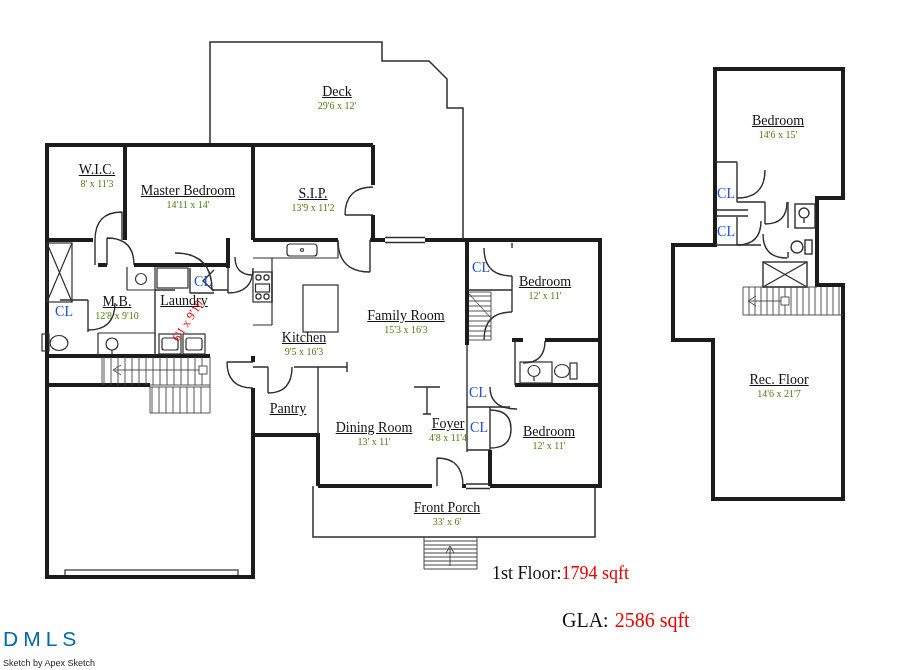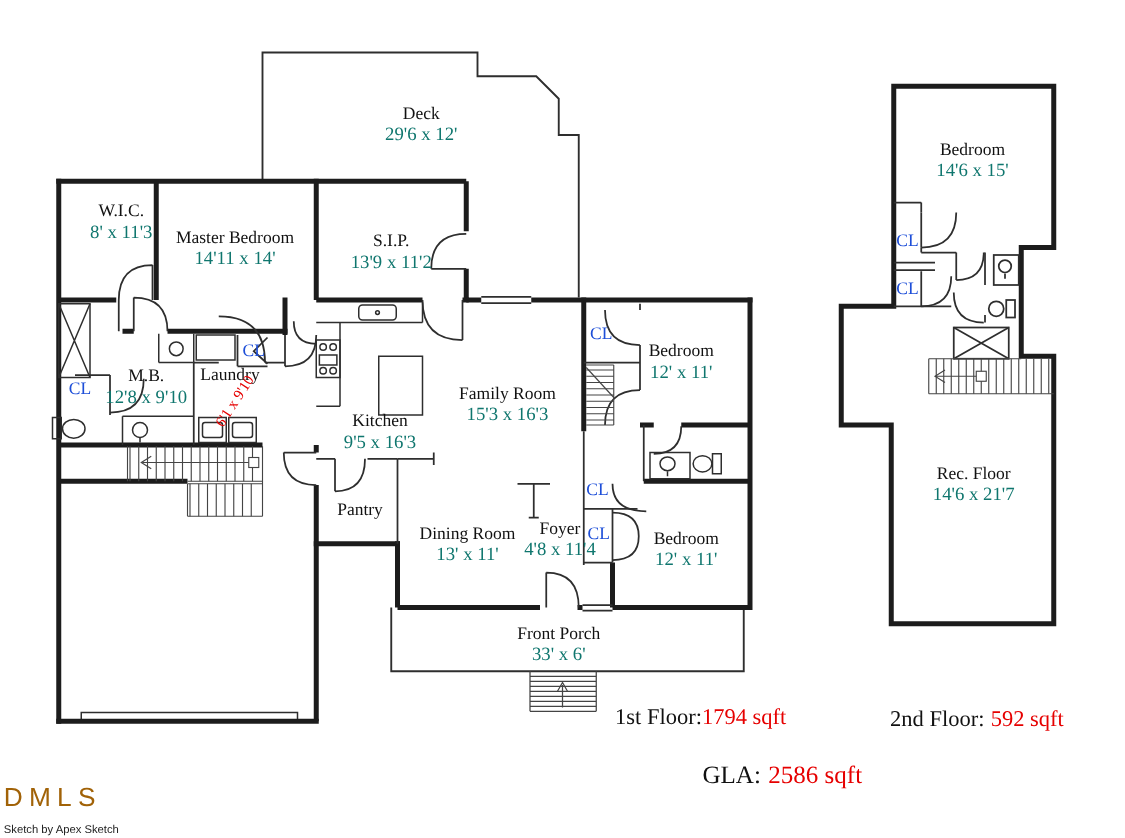--- a/index.html
+++ b/index.html
@@ -1,33 +1,33 @@
 <!DOCTYPE html>
 <html><head>
 <meta charset="utf-8">
 <style>
   html,body{margin:0;padding:0;background:#fff;}
   #canvas{position:relative;width:900px;height:670px;background:#fff;overflow:hidden;
           font-family:"Liberation Serif",serif;}
   #plan-svg{position:absolute;left:0;top:0;}
   .room-label{position:absolute;transform:translateX(-50%);text-align:center;
               line-height:1.12;white-space:nowrap;color:#111;}
-  .room-name{font-size:14px;}
-  .room-dims{font-size:15px;color:#0f766e;}
+  .room-name{font-size:14px;text-decoration:underline;}
+  .room-dims{font-size:10px;color:#4d7c0f;}
   .cl-label{position:absolute;transform:translateX(-50%);font-size:14px;color:#1d4ed8;
             white-space:nowrap;}
   .rotated-dims{position:absolute;left:188px;top:321px;font-size:12px;color:#e60000;
                 transform:translate(-50%,-50%) rotate(-57deg);white-space:nowrap;}
   .summary-line{position:absolute;font-size:18px;color:#111;white-space:nowrap;}
   .summary-line .red{color:#e60000;}
   #summary-floor2 .red{margin-left:5px;}
   #summary-gla{font-size:20px;text-align:right;}
   #summary-gla .red{margin-left:6px;}
   #logo{position:absolute;left:3px;top:627px;font-family:"Liberation Sans",sans-serif;
-        font-size:21px;font-weight:300;letter-spacing:5px;color:#a16207;}
+        font-size:21px;font-weight:300;letter-spacing:5px;color:#0369a1;}
   #credit{position:absolute;left:3px;top:658px;font-family:"Liberation Sans",sans-serif;
           font-size:9px;color:#222;}
 </style>
 </head>
 <body>
 
 <div id="canvas">
 
 <svg id="plan-svg" width="900" height="670" viewBox="0 0 900 670">
 
@@ -273,23 +273,20 @@
   <div class="cl-label" style="left:203px;top:274px">CL</div>
   <div class="cl-label" style="left:481px;top:260px">CL</div>
   <div class="cl-label" style="left:478px;top:385px">CL</div>
   <div class="cl-label" style="left:479px;top:420px">CL</div>
   <div class="cl-label" style="left:726px;top:186px">CL</div>
   <div class="cl-label" style="left:726px;top:224px">CL</div>
 
   <div class="summary-line" id="summary-floor1" style="left:492px;top:563px">
     <span>1st Floor:</span><span class="red">1794 sqft</span>
   </div>
-  <div class="summary-line" id="summary-floor2" style="left:712px;top:565px">
-    <span>2nd Floor:</span><span class="red">592 sqft</span>
-  </div>
   <div class="summary-line" id="summary-gla" style="left:562px;top:609px">
     <span>GLA:</span><span class="red">2586 sqft</span>
   </div>
 
   <div id="logo">DMLS</div>
   <div id="credit">Sketch by Apex Sketch</div>
 
 </div>
 
 </body></html>

